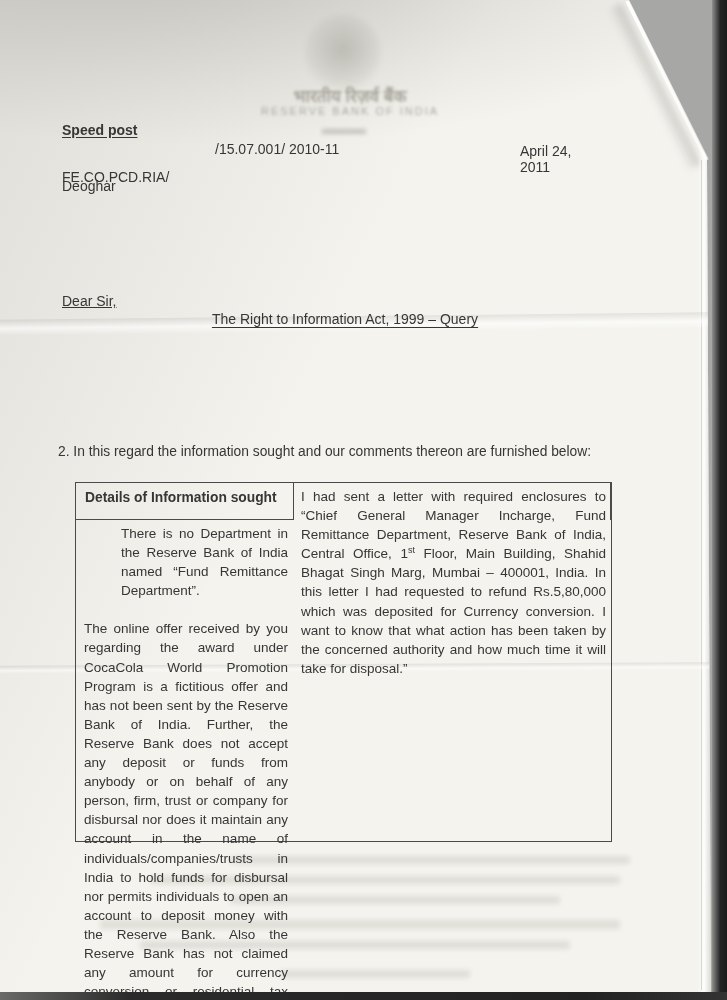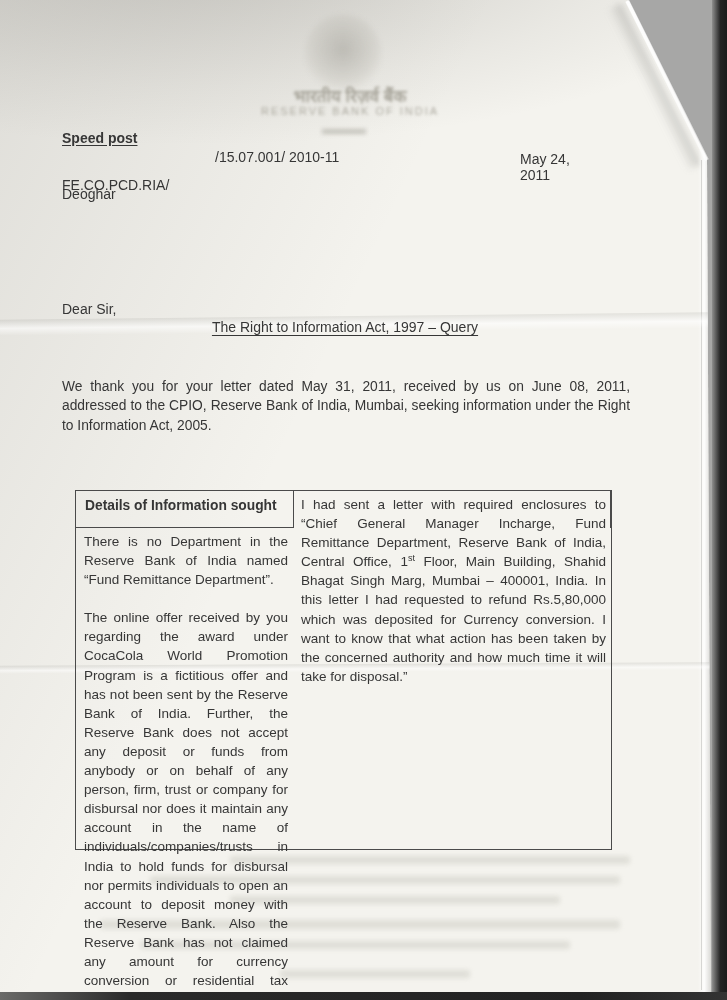--- a/index.html
+++ b/index.html
@@ -50,42 +50,42 @@
     color:#9d9a8f; filter:blur(1.6px); }
   .lh-hindi { top:84px; font-size:17px; font-weight:bold; opacity:0.85; }
   .lh-eng { top:105px; font-size:11px; letter-spacing:2px; opacity:0.8; }
   .lh-rule { position:absolute; left:322px; top:129px; width:44px; height:5px;
     background:rgba(158,156,146,0.5); filter:blur(2px); }
 
   
   .ghost { position:absolute; background:rgba(150,148,138,0.22); filter:blur(2.5px); border-radius:3px; }
 
   
-  .content { position:absolute; left:0; top:8px; width:600px; height:993px; z-index:2;
+  .content { position:absolute; left:0; top:0; width:600px; height:993px; z-index:2;
     color:#363636; font-size:14px; }
   .abs { position:absolute; }
   .speed-post { left:62px; top:122px; font-weight:bold; text-decoration:underline; text-underline-offset:2px; }
   .ref-left { left:62px; top:141px;margin-top:28px; }
   .ref-right { left:193px; top:141px;margin-left:22px; }
   .letter-date { left:520px; top:143px; }
   .recipient { left:62px; top:177px; line-height:19.3px; }
-  .salutation { left:62px; top:293px; }
+  .salutation { left:62px; top:293px;text-decoration:underline; }
   .subject { left:62px; top:310px; width:566px; text-align:center; line-height:19.5px; }
   .subject div { text-decoration:underline; text-underline-offset:2.5px; }
   .para1 { left:62px; top:369px; width:568px; text-align:justify; font-size:13.8px; line-height:19.3px; }
   .para2 { left:58px; top:444px; width:590px; font-size:13.8px; }
 
   .rti-table { left:75px; top:482px; width:537px; border:1.4px solid #4a4a4a;
     display:grid; grid-template-columns:218px 1fr; grid-template-rows:37px 321px; }
   .cell { font-size:13.5px; line-height:19.1px; }
   .th { font-weight:bold; font-size:13.8px; padding:5px 8px 0 9px; border-bottom:1.4px solid #4a4a4a; }
   .col1 { border-right:1.4px solid #4a4a4a; }
   .td1 { padding:4px 4px 0 7px; text-align:justify; }
   .td2 { padding:4px 6px 0 8px; text-align:justify; }
-  .td2 .p1 { margin-bottom:19px; }
+  .td2 .p1 { margin-bottom:19px;margin-left:37px; }
   sup { font-size:9px; line-height:0; }
 </style>
 </head>
 <body>
 
 <div id="canvas">
   <div class="edge-right"></div>
 
   <div class="paper">
     <div class="fold-shadow"></div>
@@ -103,33 +103,33 @@
     <div class="ghost" style="left:150px; top:876px; width:470px; height:8px;"></div>
     <div class="ghost" style="left:230px; top:896px; width:330px; height:8px;"></div>
     <div class="ghost" style="left:100px; top:920px; width:520px; height:9px;"></div>
     <div class="ghost" style="left:140px; top:941px; width:430px; height:8px;"></div>
     <div class="ghost" style="left:280px; top:970px; width:190px; height:8px;"></div>
 
     <div class="content">
       <div class="abs speed-post">Speed post</div>
       <span class="abs ref-left">FE.CO.PCD.RIA/</span>
       <span class="abs ref-right">/15.07.001/ 2010-11</span>
-      <span class="abs letter-date">May 24, 2011</span>
+      <span class="abs letter-date">April 24, 2011</span>
 
       <div class="abs recipient">
         <div>Deoghar</div>
       </div>
 
       <div class="abs salutation">Dear Sir,</div>
 
       <div class="abs subject">
-        <div>The Right to Information Act, 1997 – Query</div>
+        <div>The Right to Information Act, 1999 – Query</div>
       </div>
 
-      <div class="abs para1">We thank you for your letter dated May 31, 2011, received by us on June 08, 2011, addressed to the CPIO, Reserve Bank of India, Mumbai, seeking information under the Right to Information Act, 2005.</div>
+      <div class="abs para2">2. In this regard the information sought and our comments thereon are furnished below:</div>
 
       <div class="abs rti-table">
         <div class="cell th col1">Details of Information sought</div>
         <div class="cell td1 col1"><span>I had sent a letter with required enclosures to “Chief General Manager Incharge, Fund Remittance Department, Reserve Bank of India, Central Office, 1</span><sup>st</sup><span> Floor, Main Building, Shahid Bhagat Singh Marg, Mumbai – 400001, India. In this letter I had requested to refund Rs.5,80,000 which was deposited for Currency conversion. I want to know that what action has been taken by the concerned authority and how much time it will take for disposal.”</span></div>
         <div class="cell td2">
           <div class="p1">There is no Department in the Reserve Bank of India named “Fund Remittance Department”.</div>
           <div>The online offer received by you regarding the award under CocaCola World Promotion Program is a fictitious offer and has not been sent by the Reserve Bank of India. Further, the Reserve Bank does not accept any deposit or funds from anybody or on behalf of any person, firm, trust or company for disbursal nor does it maintain any account in the name of individuals/companies/trusts in India to hold funds for disbursal nor permits individuals to open an account to deposit money with the Reserve Bank. Also the Reserve Bank has not claimed any amount for currency conversion or residential tax authorisation.</div>
         </div>
       </div>
     </div>

